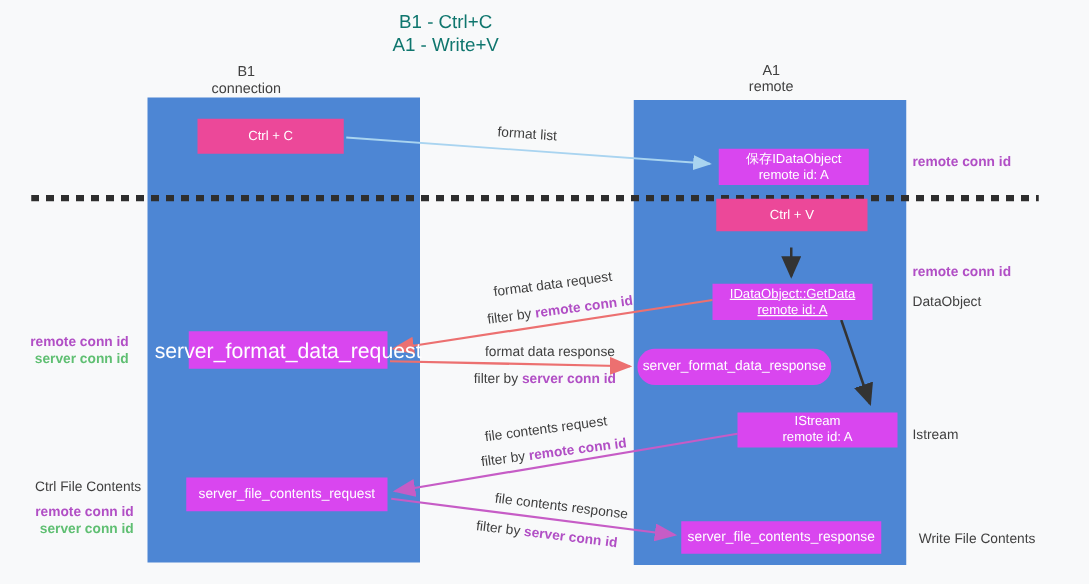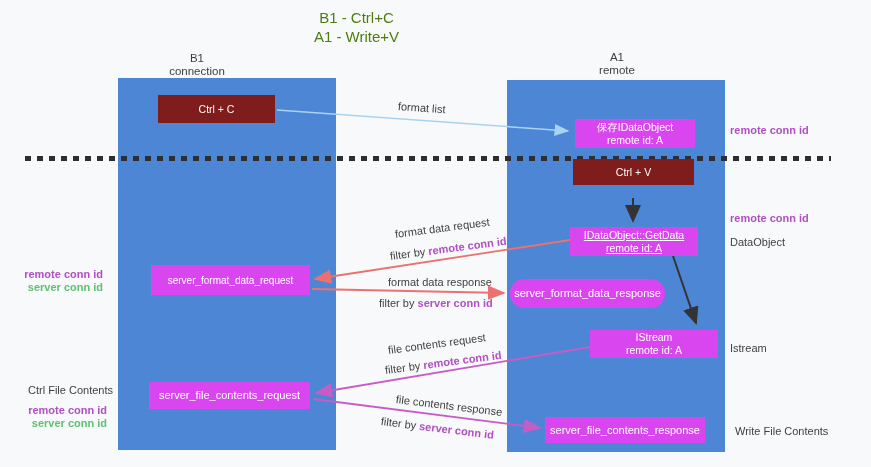--- a/index.html
+++ b/index.html
@@ -4,32 +4,32 @@
 <style>
   * { margin: 0; padding: 0; box-sizing: border-box; }
   body { font-family: "Liberation Sans", sans-serif; background: #f8f9fa; }
   #canvas {
     position: relative; width: 871px; height: 467px;
     background: #f8f9fa; overflow: hidden;
     font-family: "Liberation Sans", sans-serif;
   }
   .abs { position: absolute; }
   .title {
-    width: 713px; text-align: center; color: #4d7c0f;
+    width: 713px; text-align: center; color: #0f766e;
     font-size: 15px; line-height: 19px;
   }
   .lane { background: #4d86d4; }
   .lane-header {
     text-align: center; color: #3f3f3f; font-size: 11.5px; line-height: 13px;
   }
   .node {
     display: flex; flex-direction: column; align-items: center; justify-content: center;
     color: #ffffff; text-align: center; font-size: 10.5px; line-height: 13px;
   }
-  .node.green { background: #7f1d1d; }
+  .node.green { background: #ec4899; }
   .node.orange { background: #d946ef; }
   .edge-label { font-size: 11px; color: #3f3f3f; white-space: nowrap; }
   .edge-label .purple { color: #b14fc5; font-weight: bold; }
   .rot-up { transform: rotate(-7.5deg); transform-origin: left center; }
   .rot-down { transform: rotate(7deg); transform-origin: left center; }
   .rot-slight { transform: rotate(4deg); transform-origin: left center; }
   .side-label { font-size: 11px; color: #3f3f3f; white-space: nowrap; }
   .side-label.purple { color: #b14fc5; font-weight: bold; }
   .side-label.greentxt { color: #5fbf72; font-weight: bold; }
   .right-align { text-align: right; }
@@ -98,21 +98,21 @@
 
   <div class="abs node green" style="left:573px; top:159px; width:121px; height:26px;">
     <div>Ctrl + V</div>
   </div>
 
   <div class="abs node orange" style="left:570px; top:227px; width:128px; height:29px;text-decoration:underline;">
     <div>IDataObject::GetData</div>
     <div>remote id: A</div>
   </div>
 
-  <div class="abs node orange" style="left:151px; top:265px; width:159px; height:30px; font-size:10px;">
+  <div class="abs node orange" style="left:151px; top:265px; width:159px; height:30px; font-size:17px;">
     <div>server_format_data_request</div>
   </div>
 
   <div class="abs node orange" style="left:510px; top:279px; width:155px; height:29px; font-size:11px;border-radius:14px;">
     <div>server_format_data_response</div>
   </div>
 
   <div class="abs node orange" style="left:590px; top:330px; width:128px; height:28px;">
     <div>IStream</div>
     <div>remote id: A</div>

